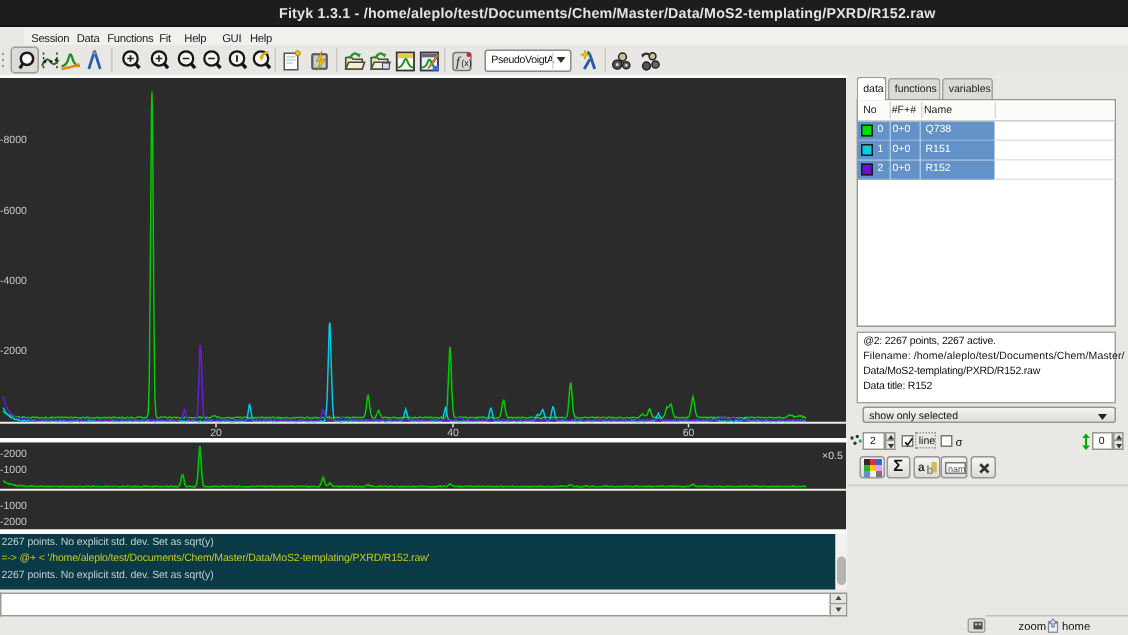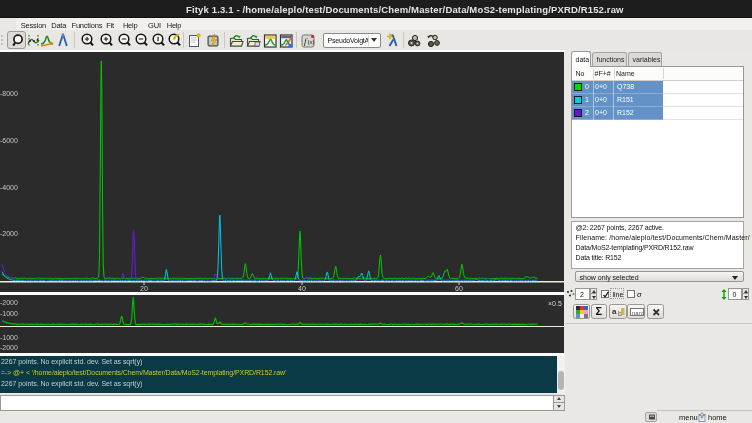--- a/index.html
+++ b/index.html
@@ -207,21 +207,21 @@
     </div>
 </div>
 <div class="abs" style="z-index:10;left:645px;top:411.5px;width:12px;height:10px;background:#dcdbd7;border:1px solid #a5a4a0;border-radius:2px;">
     <svg width="10" height="8" style="position:absolute;left:0.5px;top:0.5px;">
       <rect x="2" y="1.5" width="6" height="5" fill="#4a4a46"></rect>
       <rect x="3" y="2.5" width="1.6" height="1.4" fill="#c8c8c4"></rect>
       <rect x="5.4" y="2.5" width="1.6" height="1.4" fill="#c8c8c4"></rect>
     </svg>
   </div>
 <div class="abs" style="z-index:10;left:657px;top:410px;width:95px;height:1px;background:#c2c1bd;"></div>
-<div class="abs" style="z-index:10;left:679px;top:412.5px;font-size:7.5px;color:#111;">menu</div>
+<div class="abs" style="z-index:10;left:679px;top:412.5px;font-size:7.5px;color:#111;">zoom</div>
 <svg class="abs" style="z-index:10;left:697px;top:411.5px;" width="10" height="10">
     <rect x="2" y="2.5" width="6" height="7" fill="#eee" stroke="#789" stroke-width="0.8"></rect>
     <path d="M5 0.5 L7.5 3.5 L5.8 3.5 L5.8 6 L4.2 6 L4.2 3.5 L2.5 3.5 Z" fill="#cdd7ea" stroke="#567" stroke-width="0.6"></path>
   </svg>
 <div class="abs" style="z-index:10;left:708px;top:412.5px;font-size:7.5px;color:#111;">home</div>
 <div class="abs" style="left:564.5px;top:50px;width:187.5px;height:373px;background:#e9e8e5;"></div>
 <div class="abs" style="left:571px;top:50.5px;width:20px;height:16.5px;background:#fff;border:1px solid #989794;border-bottom:none;border-radius:2.5px 2.5px 0 0;z-index:3;">
 <span class="abs" style="left:3.5px;top:4px;font-size:7px;color:#111;">data</span>
   </div>
 <div class="abs" style="left:591.5px;top:52px;width:35px;height:14px;background:#dbdad6;border:1px solid #a5a4a0;border-bottom:none;border-radius:2.5px 2.5px 0 0;z-index:2;">

